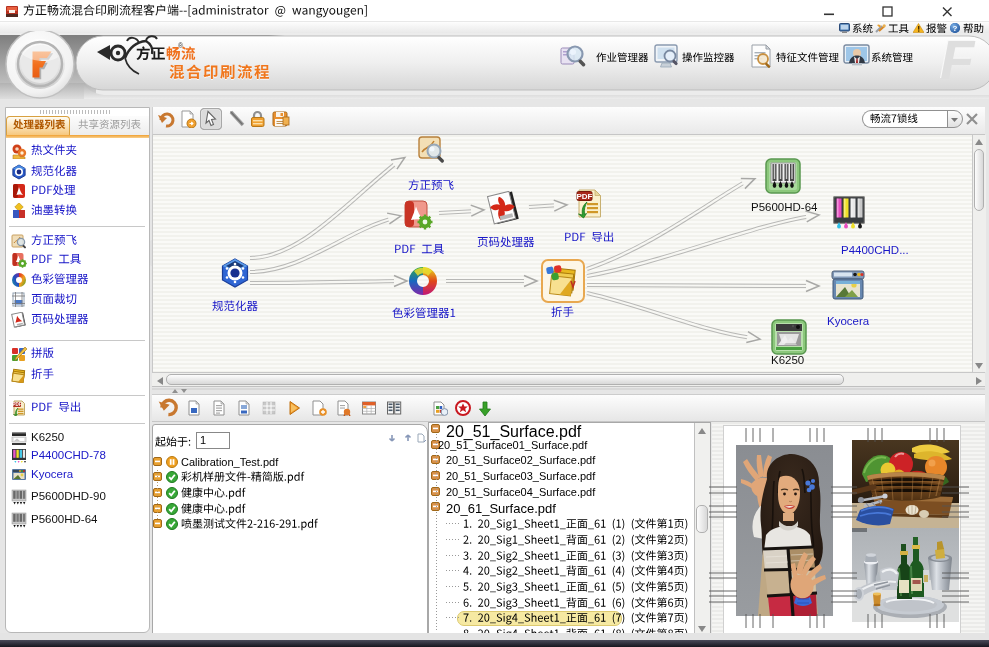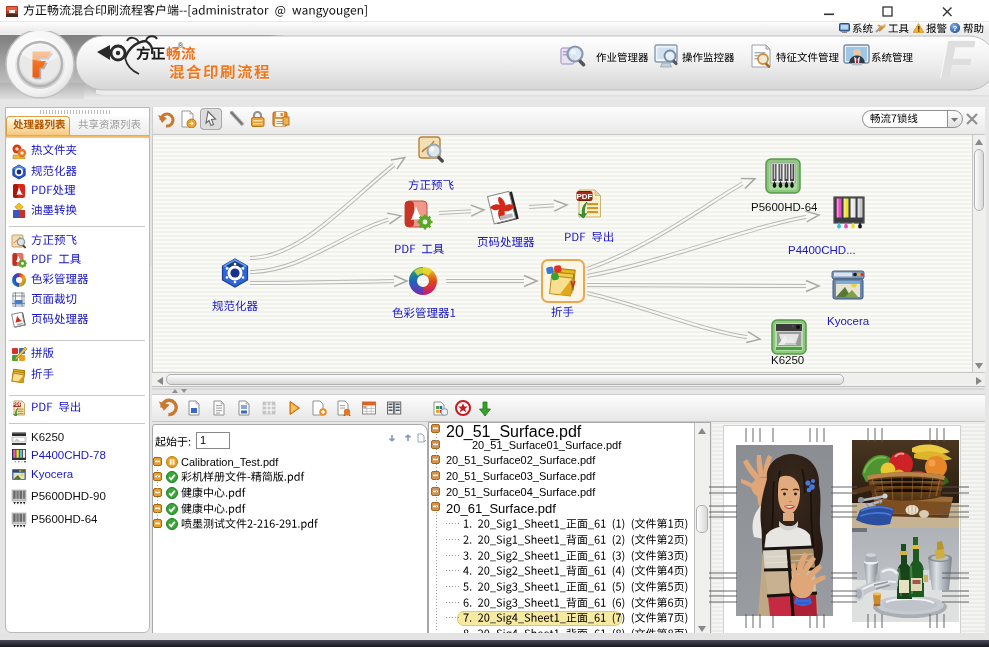--- a/index.html
+++ b/index.html
@@ -1049,21 +1049,21 @@
     </div>
     <div class="ab" style="left:551px;top:306px">
       <svg width="24" height="14" viewBox="0 0 24 14">
         <g transform="translate(0,10.12) scale(0.01150,-0.01150)">
           <use href="#gr6298" x="0" fill="#1a18c8"></use>
           <use href="#gr624b" x="1000" fill="#1a18c8"></use>
         </g>
       </svg>
     </div>
     <div class="ab" style="left:751px;top:201px;white-space:nowrap;font-size:11.5px;color:#111">P5600HD-64</div>
-    <div class="ab" style="left:788px;top:244px;white-space:nowrap;font-size:11.5px;color:#1a18c8">P4400CHD...</div>
+    <div class="ab" style="left:841px;top:244px;white-space:nowrap;font-size:11.5px;color:#1a18c8">P4400CHD...</div>
     <div class="ab" style="left:827px;top:315px;white-space:nowrap;font-size:11.5px;color:#1a18c8">Kyocera</div>
     <div class="ab" style="left:771px;top:354px;white-space:nowrap;font-size:11.5px;color:#111">K6250</div>
     <div class="ab" style="left:972px;top:135px;width:14px;height:237px;background:#efefed;border-left:1px solid #c8c8c8"></div>
     <svg class="ab" style="left:975px;top:139px;" width="8" height="6" viewBox="0 0 8 6">
       <path d="M4 0 L8 6 L0 6 Z" fill="#888"></path>
     </svg>
     <svg class="ab" style="left:975px;top:363px;" width="8" height="6" viewBox="0 0 8 6">
       <path d="M4 6 L8 0 L0 0 Z" fill="#888"></path>
     </svg>
     <div class="ab" style="left:974px;top:149px;width:10px;height:62px;background:linear-gradient(90deg,#fdfdfd,#d8d8d8);border:1px solid #b0b0b0;border-radius:5px"></div>
@@ -1311,21 +1311,21 @@
     <div class="ab" style="left:428px;top:422px;width:283px;height:215px;background:#fff;border:1px solid #a8a8a8"></div>
     <svg class="ab" style="left:431px;top:424px;" width="10" height="10" viewBox="0 0 10 10">
       <rect x="0.5" y="0.5" width="8" height="8" rx="1.5" fill="#d89048" stroke="#a06818"></rect>
       <rect x="2" y="3.6" width="5" height="1.6" fill="#fff"></rect>
     </svg>
     <div class="ab" style="left:446px;top:423px;white-space:nowrap;font-size:16px;color:#000">20_51_Surface.pdf</div>
     <svg class="ab" style="left:431px;top:440px;" width="10" height="10" viewBox="0 0 10 10">
       <rect x="0.5" y="0.5" width="8" height="8" rx="1.5" fill="#d89048" stroke="#a06818"></rect>
       <rect x="2" y="3.6" width="5" height="1.6" fill="#fff"></rect>
     </svg>
-    <div class="ab" style="left:472px;top:439px;white-space:nowrap;font-size:11px;color:#000">20_51_Surface01_Surface.pdf</div>
+    <div class="ab" style="left:438px;top:439px;white-space:nowrap;font-size:11px;color:#000">20_51_Surface01_Surface.pdf</div>
     <svg class="ab" style="left:431px;top:455px;" width="10" height="10" viewBox="0 0 10 10">
       <rect x="0.5" y="0.5" width="8" height="8" rx="1.5" fill="#d89048" stroke="#a06818"></rect>
       <rect x="2" y="3.6" width="5" height="1.6" fill="#fff"></rect>
     </svg>
     <div class="ab" style="left:446px;top:454px;white-space:nowrap;font-size:11px;color:#000">20_51_Surface02_Surface.pdf</div>
     <svg class="ab" style="left:431px;top:471px;" width="10" height="10" viewBox="0 0 10 10">
       <rect x="0.5" y="0.5" width="8" height="8" rx="1.5" fill="#d89048" stroke="#a06818"></rect>
       <rect x="2" y="3.6" width="5" height="1.6" fill="#fff"></rect>
     </svg>
     <div class="ab" style="left:446px;top:470px;white-space:nowrap;font-size:11px;color:#000">20_51_Surface03_Surface.pdf</div>

